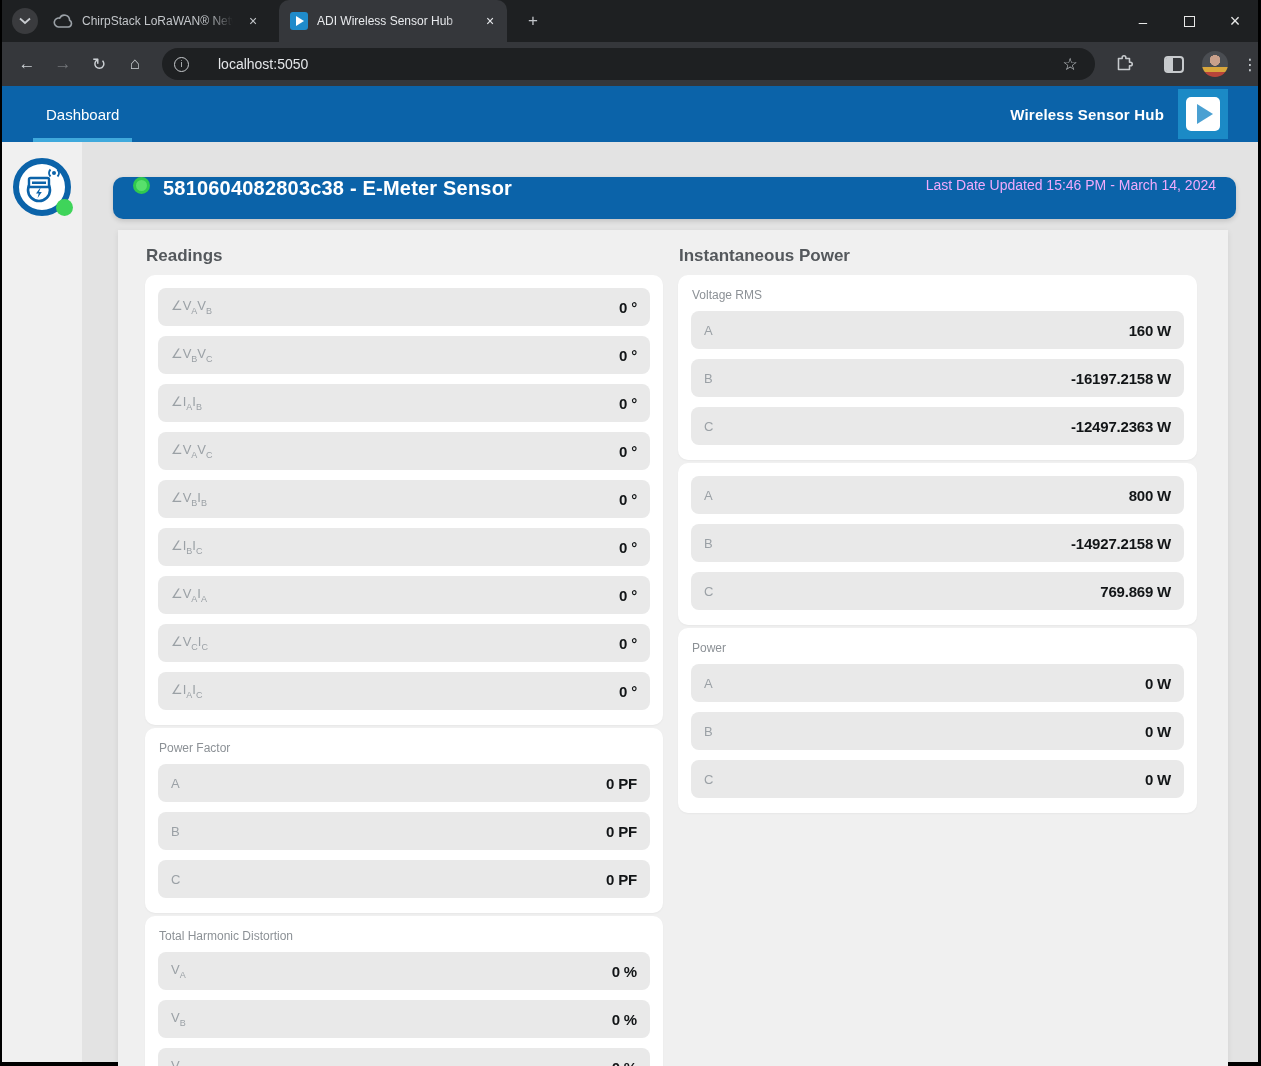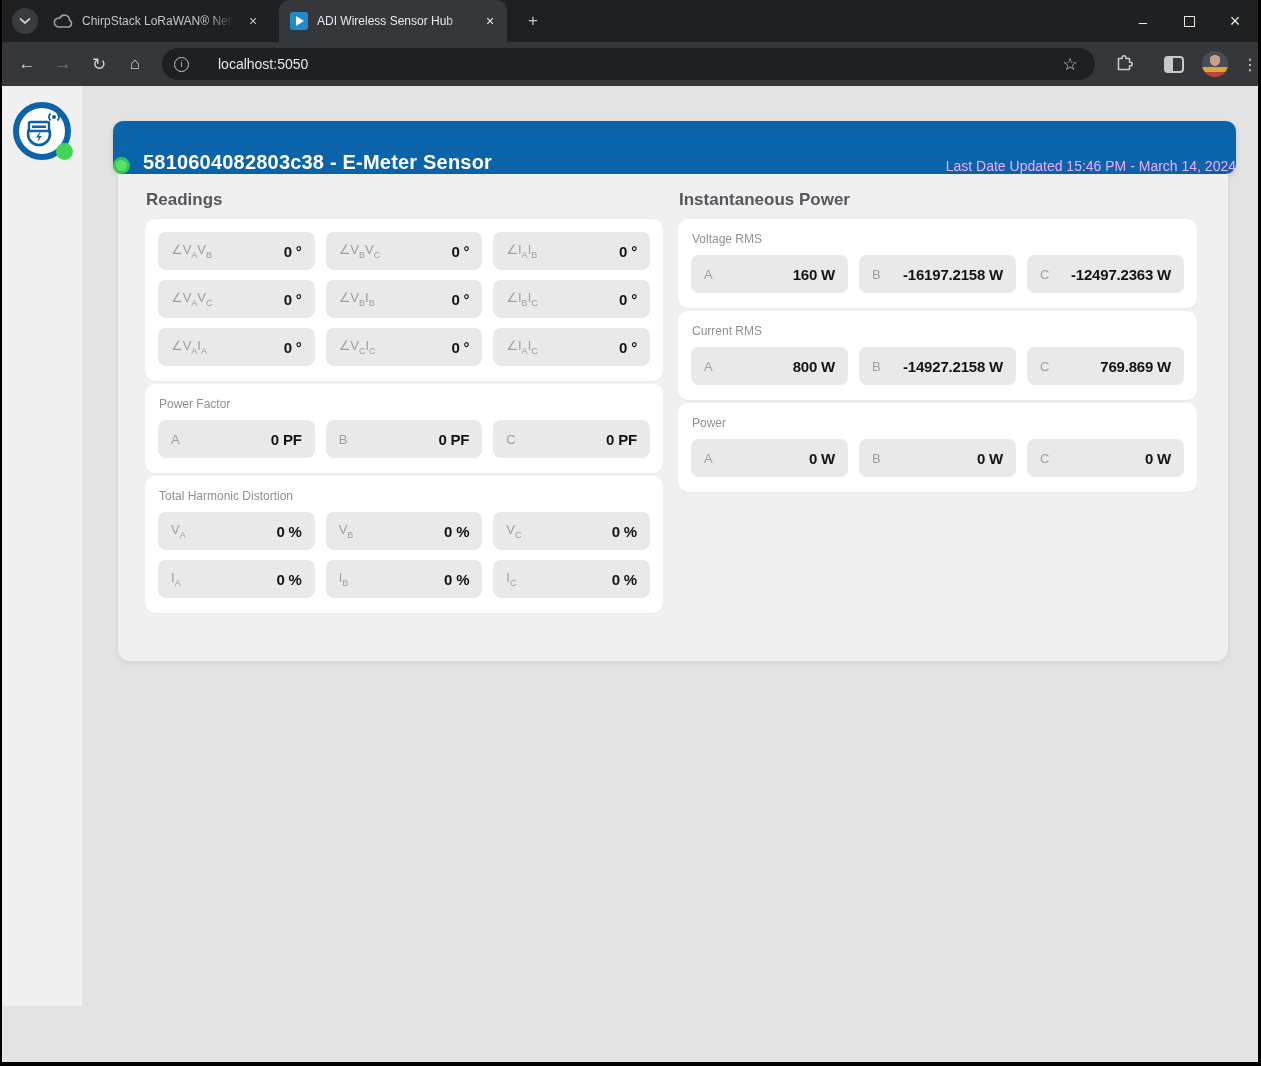--- a/index.html
+++ b/index.html
@@ -57,36 +57,36 @@
   .adi-logo .inner{width:34px;height:34px;background:#fff;border-radius:5px;display:flex;align-items:center;justify-content:center;}
   .adi-logo .tri{width:0;height:0;border-left:16px solid #4aa0d2;border-top:10px solid transparent;border-bottom:10px solid transparent;margin-left:4px;}
 
   
   .page{display:flex;height:920px;}
   .sidebar{width:80px;background:#f0f0f0;flex:none;}
   .logo-wrap{position:relative;width:60px;height:60px;margin:15px auto 0;cursor:pointer;}
   .logo-green{position:absolute;right:-1px;bottom:1px;width:17px;height:17px;border-radius:50%;background:#3fd45a;}
   .content{flex:1;position:relative;background:#e3e3e3;}
 
-  .dev-header{position:absolute;left:31px;top:35px;width:1123px;height:53px;border-radius:10px;
-    background:#0b63a9;display:flex;align-items:flex-end;padding:0 0;box-shadow:0 2px 5px rgba(0,0,0,.15);}
+  .dev-header{position:absolute;left:31px;top:35px;width:1123px;height:42px;border-radius:10px;
+    background:#0b63a9;display:flex;align-items:flex-start;padding:0 20px;box-shadow:0 2px 5px rgba(0,0,0,.15);}
   .status-dot{width:17px;height:17px;border-radius:50%;background:#58e06c;border:3px solid #30c94e;margin-right:13px;flex:none;}
   .dev-title{color:#fff;font-size:20px;font-weight:bold;letter-spacing:.2px;}
   .dev-date{margin-left:auto;color:#f0abfc;font-size:14px;}
 
   .panel{position:absolute;left:36px;top:88px;width:1110px;min-height:487px;background:#f0f0f0;
     border-radius:0 0 12px 12px;padding:16px 31px 19px 27px;display:flex;gap:15px;
     box-shadow:0 2px 6px rgba(0,0,0,.08);}
   .column.left{width:518px;flex:none;}
   .column.right{flex:1;}
   .col-title{font-size:17px;font-weight:bold;color:#54585c;margin:0 0 9px 1px;}
   .cards{display:flex;flex-direction:column;gap:3px;}
   .card{background:#fff;border-radius:10px;padding:13px 13px 15px;box-shadow:0 1px 2px rgba(0,0,0,.04);}
   .sec-label{font-size:12px;color:#8c9196;margin:0 0 9px 1px;}
-  .pill-grid{display:grid;grid-template-columns:repeat(3,1fr);column-gap:11px;row-gap:10px;}
+  .pill-grid{display:grid;grid-template-columns:repeat(1,1fr);column-gap:11px;row-gap:10px;}
   .pill{height:38px;background:#e9e9e9;border-radius:8px;padding:0 13px;display:flex;
     align-items:center;justify-content:space-between;}
   .pill-label{font-size:13px;color:#9ba1a6;white-space:nowrap;}
   .pill-label sub{font-size:9px;}
   .pill-value{font-size:15px;font-weight:bold;color:#121517;white-space:nowrap;letter-spacing:-.2px;margin-left:6px;}
 </style>
 </head>
 <body>
 
 <div class="win">
@@ -147,20 +147,33 @@
         </svg>
     </span>
     <span class="sep"></span>
     <span class="tb-ic">
         <span class="sidepanel-ic"></span>
       </span>
     <span class="avatar" style="margin-left:15px;"></span>
     <span class="tb-ic" style="margin-left:9px;font-size:16px;">⋮</span>
   </div>
 
+  <div class="navbar">
+    <div class="nav-tab">
+      <span>Dashboard</span>
+      <span class="underline"></span>
+    </div>
+    <div class="nav-spacer"></div>
+    <span class="app-name">Wireless Sensor Hub</span>
+    <div class="adi-logo">
+      <span class="inner">
+          <span class="tri"></span>
+        </span>
+    </div>
+  </div>
 
   <div class="page">
     <aside class="sidebar">
       <div class="logo-wrap">
         <svg width="60" height="60" viewBox="0 0 60 60">
           <circle cx="30" cy="30" r="26" fill="#fff" stroke="#0b63a9" stroke-width="6"></circle>
           <circle cx="27" cy="33" r="11" fill="none" stroke="#0b63a9" stroke-width="2.6"></circle>
           <rect x="17" y="21" width="20" height="9" rx="1.5" fill="#fff" stroke="#0b63a9" stroke-width="2.4"></rect>
           <rect x="20" y="24.5" width="14" height="2.5" fill="#0b63a9"></rect>
           <path d="M28 31 l-4 5.5 h2.7 l-1.1 4.5 4.2-6 h-2.8 l1.5-4 z" fill="#0b63a9"></path>
@@ -284,21 +297,20 @@
                     <span class="pill-label"><span>B</span></span>
                     <span class="pill-value">-16197.2158 W</span>
                   </div>
                   <div class="pill">
                     <span class="pill-label"><span>C</span></span>
                     <span class="pill-value">-12497.2363 W</span>
                   </div>
                 </div>
               </div>
               <div class="card">
-                <div class="sec-label">Current RMS</div>
                 <div class="pill-grid">
                   <div class="pill">
                     <span class="pill-label"><span>A</span></span>
                     <span class="pill-value">800 W</span>
                   </div>
                   <div class="pill">
                     <span class="pill-label"><span>B</span></span>
                     <span class="pill-value">-14927.2158 W</span>
                   </div>
                   <div class="pill">

